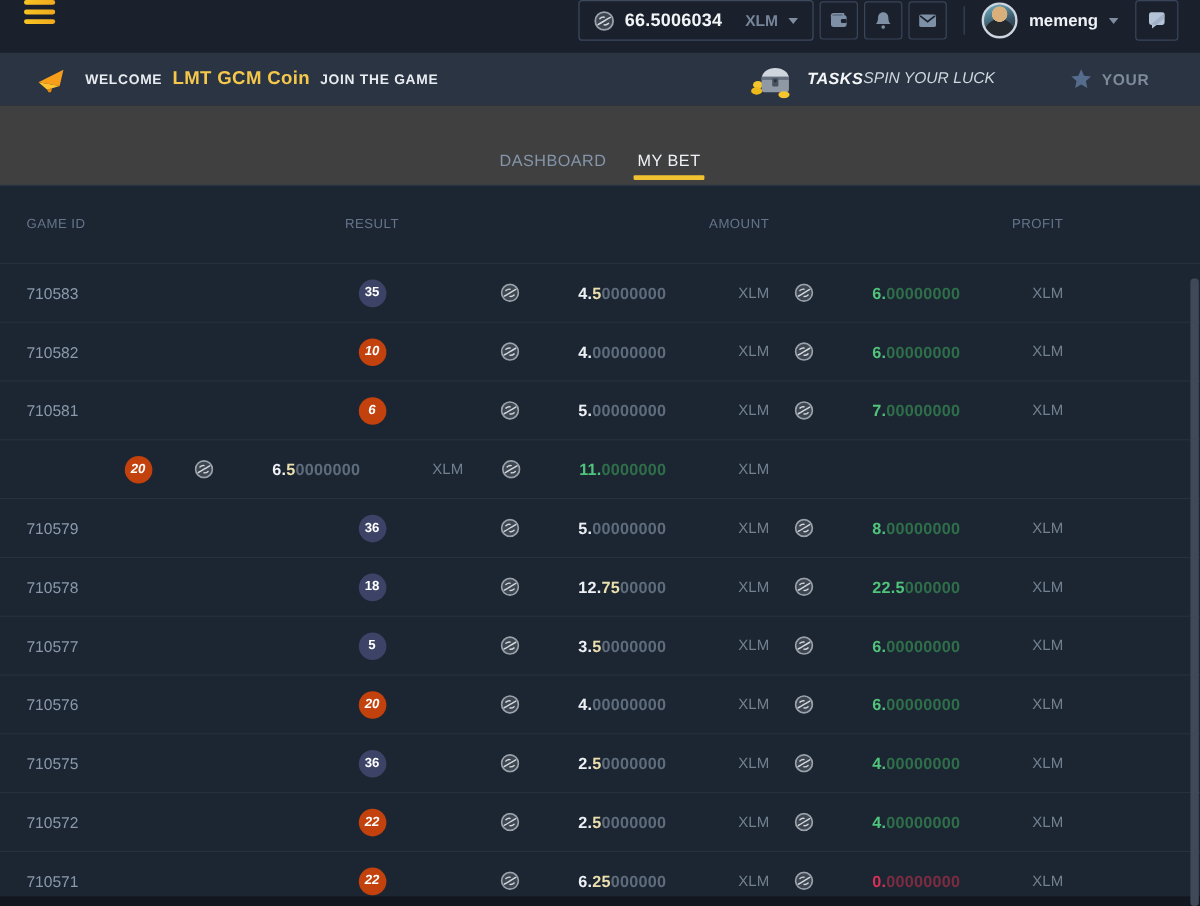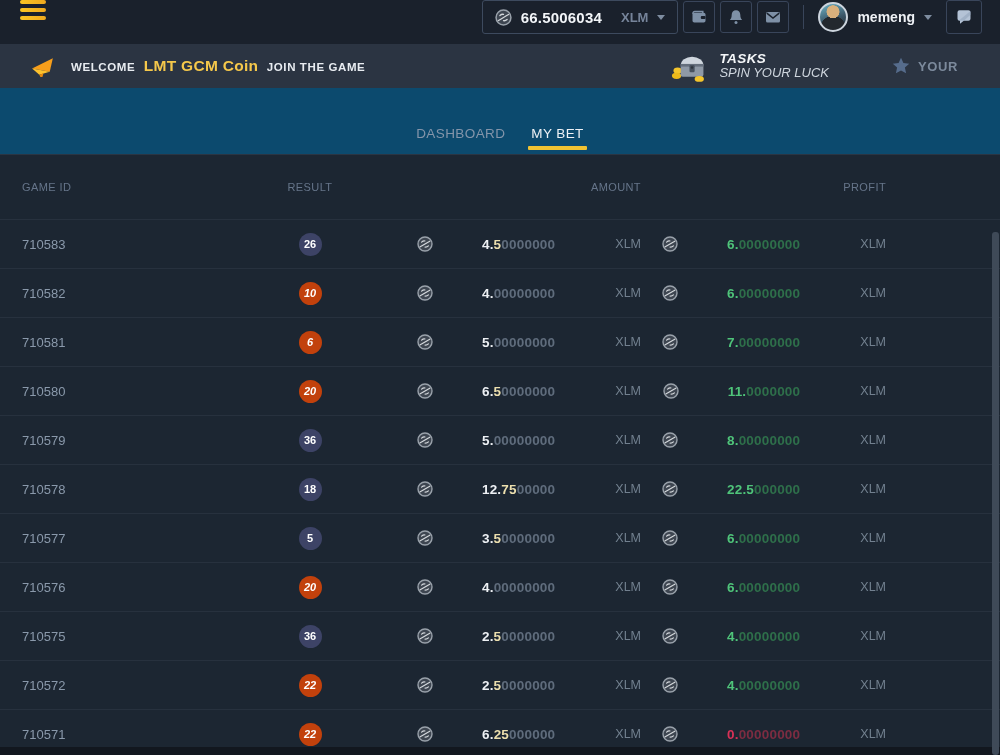--- a/index.html
+++ b/index.html
@@ -46,27 +46,27 @@
   .banner {
     height:44px; background:#2b3442; display:flex; align-items:center;
     padding:0 42px 0 30px;
   }
   .banner-left { display:flex; align-items:center; gap:14px; }
   .welcome-prefix,.welcome-suffix { font-size:11.5px; font-weight:bold;
     letter-spacing:.6px; color:#e8ecf1; }
   .coin-name { font-size:15.5px; font-weight:bold; color:#f5c84b; margin:0 4px; letter-spacing:.3px; }
   .banner-right { margin-left:auto; display:flex; align-items:center; gap:62px; }
   .tasks-item { display:flex; align-items:center; gap:10px; cursor:pointer; }
-  .tasks-text { display:flex; flex-direction:column; line-height:1.15; }
+  .tasks-text { display:flex; flex-direction:row; line-height:1.15; }
   .tasks-title { font-size:13.5px; font-weight:bold; font-style:italic; color:#f4f6f8; letter-spacing:.4px; }
   .tasks-subtitle { font-size:13px; font-style:italic; color:#cfd6de; }
   .rank-item { display:flex; align-items:center; gap:7px; cursor:pointer; }
   .rank-label { font-size:13px; font-weight:bold; color:#7c8a9c; letter-spacing:.6px; }
   
-  .tabsband { height:67px; background:#0c4a6e; border-bottom:1px solid #2a3543;
+  .tabsband { height:67px; background:#404040; border-bottom:1px solid #2a3543;
     display:flex; justify-content:center; align-items:flex-end; gap:22px; }
   .tab { font-size:13.5px; letter-spacing:.4px; color:#8495aa; padding:0 2px 13px;
     position:relative; cursor:pointer; background:none; border:none;
     font-family:inherit; font-weight:normal; }
   .tab.active { color:#eef1f5; }
   .tab.active::after { content:""; position:absolute; left:-1px; right:-1px;
     bottom:4px; height:4px; background:#f0c232; border-radius:1px; }
   
   .thead,.trow { display:grid; grid-template-columns:230px 160px 255px 245px 1fr;
     align-items:center; }
@@ -221,21 +221,21 @@
   <div class="thead">
     <span class="h1">GAME ID</span>
     <span class="h2">RESULT</span>
     <span class="h3">AMOUNT</span>
     <span class="h4">PROFIT</span>
   </div>
   <div id="tbody">
   <div class="trow">
     <div class="c1"><span>710583</span></div>
     <div class="c2">
-      <span class="badge navy">26</span>
+      <span class="badge navy">35</span>
     </div>
     <div class="c3 money">
       <span class="coin">
         <svg width="16" height="16" viewBox="0 0 16 16">
               <circle cx="8" cy="8" r="7" fill="#3e4651" stroke="#9aa2ab" stroke-width="1.4"></circle>
               <path d="M3.2 10.8C5.5 9.6 10.5 6.4 12.8 5.2" stroke="#d4d8dc" stroke-width="1.2" fill="none" stroke-linecap="round"></path>
               <path d="M4.6 6.1C5.6 5.2 7 4.8 8 5M8 11c1 .2 2.4-.2 3.4-1.1" stroke="#d4d8dc" stroke-width="1.2" fill="none" stroke-linecap="round"></path>
             </svg>
       </span>
       <span class="val"><b class="mint">4.</b><b class="mfrac">5</b><b class="mzeros">0000000</b></span>
@@ -306,21 +306,20 @@
               <path d="M3.2 10.8C5.5 9.6 10.5 6.4 12.8 5.2" stroke="#d4d8dc" stroke-width="1.2" fill="none" stroke-linecap="round"></path>
               <path d="M4.6 6.1C5.6 5.2 7 4.8 8 5M8 11c1 .2 2.4-.2 3.4-1.1" stroke="#d4d8dc" stroke-width="1.2" fill="none" stroke-linecap="round"></path>
             </svg>
       </span>
       <span class="val"><b class="pmain">7.</b><b class="pzeros">00000000</b></span>
       <span class="cur">XLM</span>
     </div>
   </div>
 
   <div class="trow">
-    <div class="c1"><span>710580</span></div>
     <div class="c2">
       <span class="badge pink">20</span>
     </div>
     <div class="c3 money">
       <span class="coin">
         <svg width="16" height="16" viewBox="0 0 16 16">
               <circle cx="8" cy="8" r="7" fill="#3e4651" stroke="#9aa2ab" stroke-width="1.4"></circle>
               <path d="M3.2 10.8C5.5 9.6 10.5 6.4 12.8 5.2" stroke="#d4d8dc" stroke-width="1.2" fill="none" stroke-linecap="round"></path>
               <path d="M4.6 6.1C5.6 5.2 7 4.8 8 5M8 11c1 .2 2.4-.2 3.4-1.1" stroke="#d4d8dc" stroke-width="1.2" fill="none" stroke-linecap="round"></path>
             </svg>

